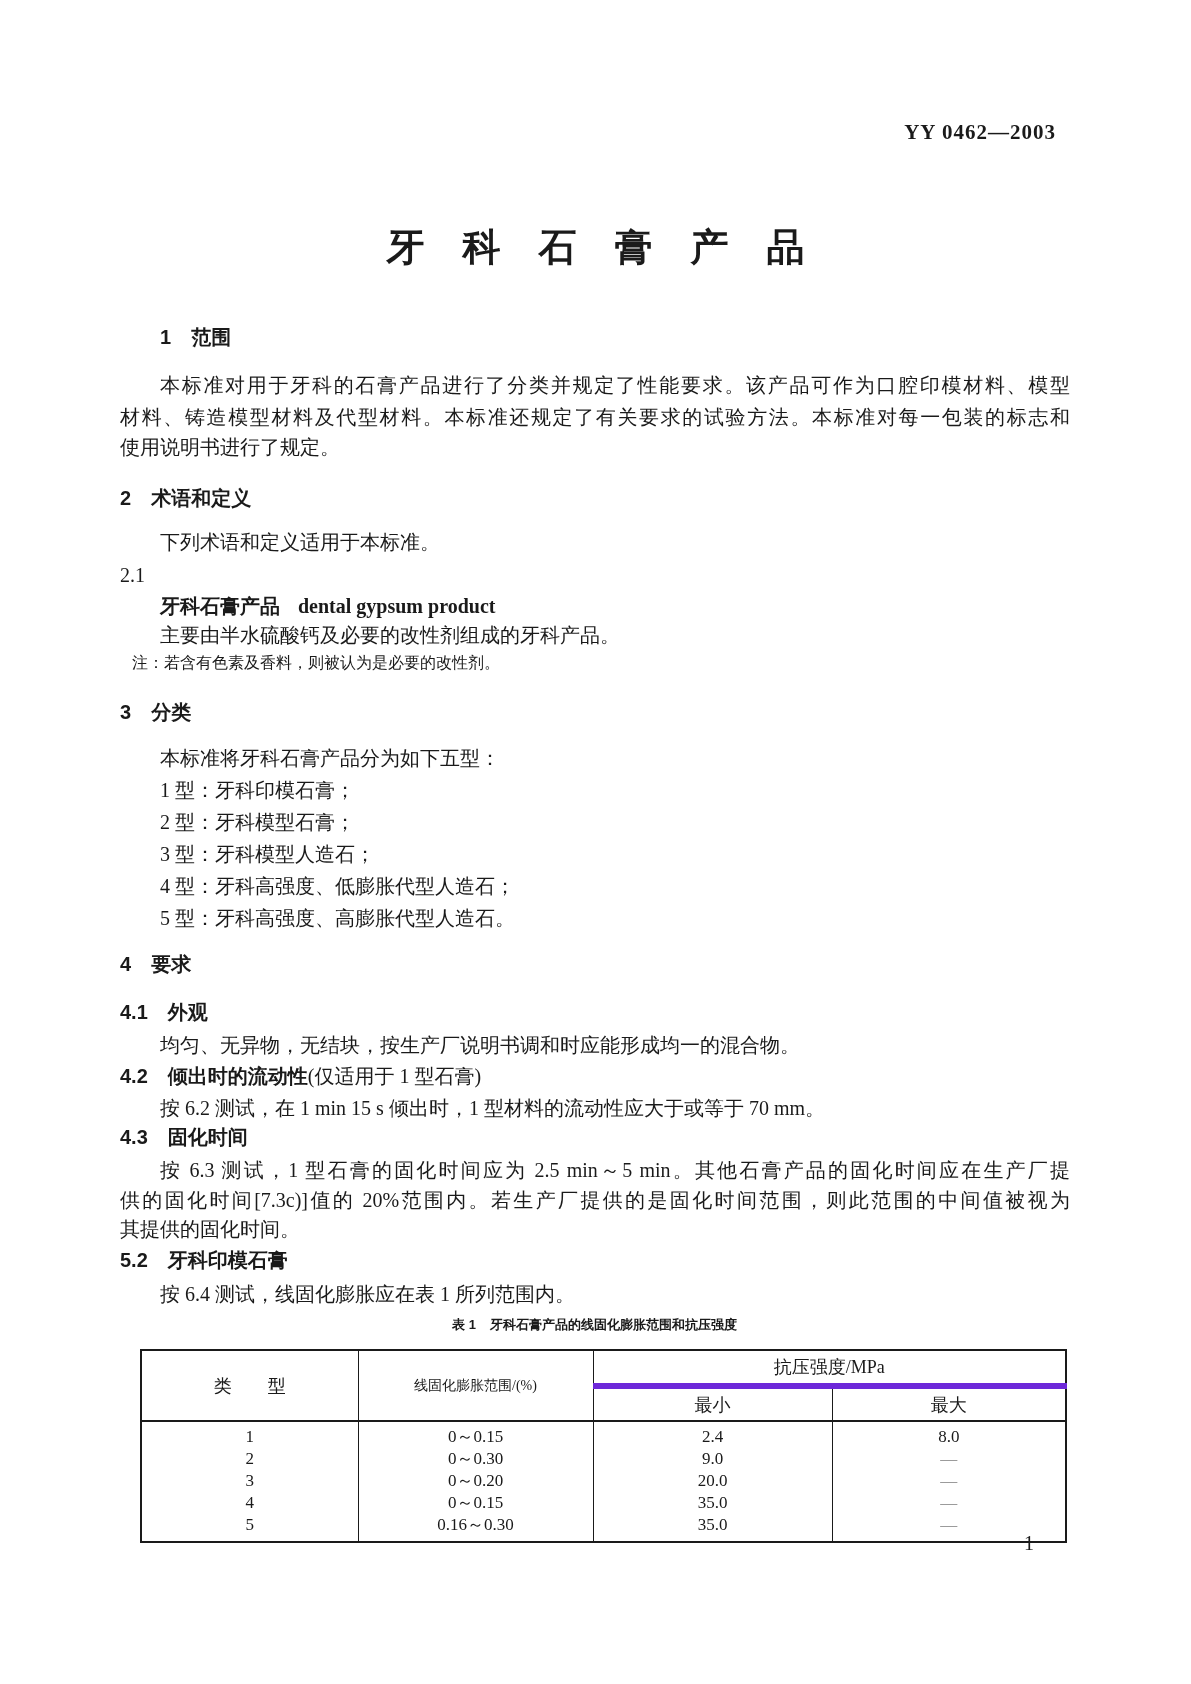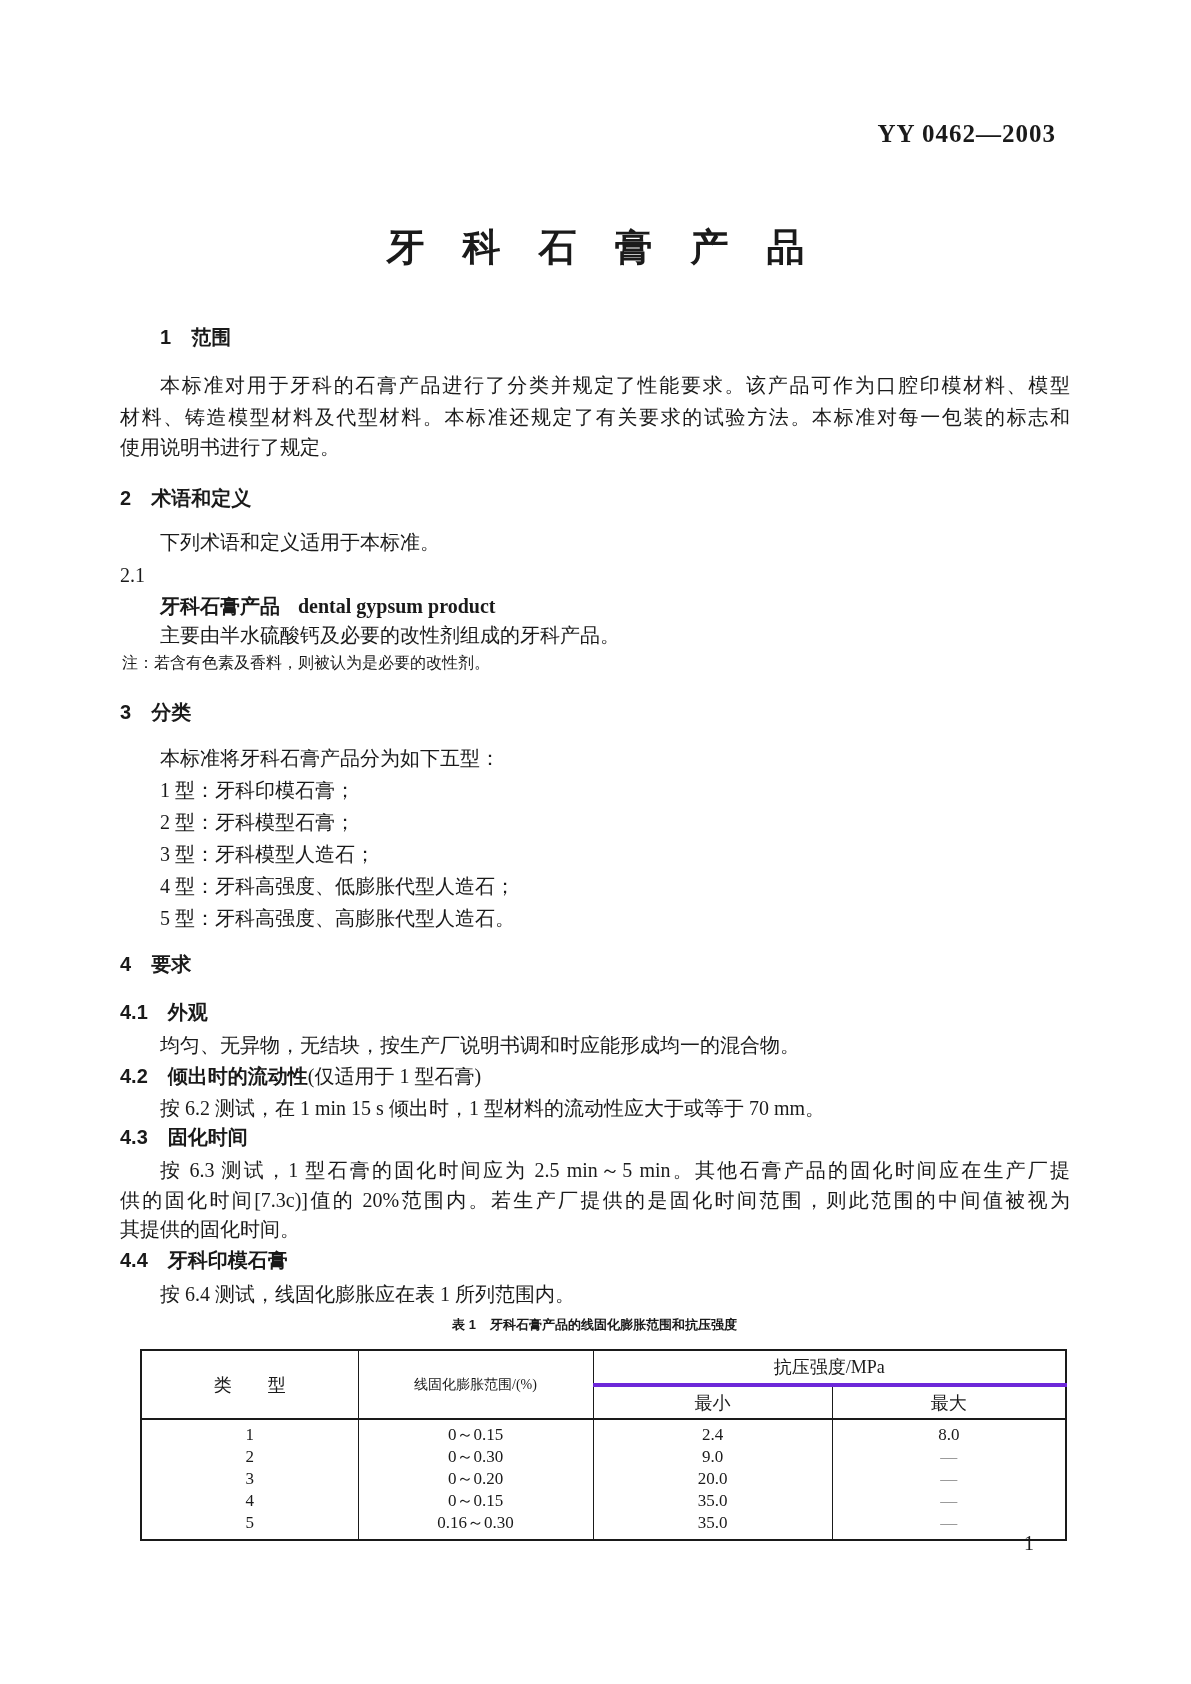--- a/index.html
+++ b/index.html
@@ -11,21 +11,21 @@
     color:#1a1a1a;
     overflow:hidden;
   }
   .abs{position:absolute;}
   
   .doc-number{
     top:120px;left:120px;width:936px;
     text-align:right;
     font-family:"Liberation Serif", serif;
     font-weight:bold;
-    font-size:25px;
+    font-size:21px;
     letter-spacing:1px;
   }
   
   .title-wrap{
     top:222px;left:0;width:1191px;
     display:flex;justify-content:center;
   }
   .title-wrap span{
     font-family:"Liberation Sans", sans-serif;
     font-weight:bold;
@@ -94,21 +94,21 @@
     font-family:"Liberation Serif", serif;
     font-size:17px;
     color:#1a1a1a;
   }
   table.t1{border:2px solid #1a1a1a;}
   .t1 th{font-weight:normal;text-align:center;padding:0;}
   .t1 td{text-align:center;padding:0;height:22px;line-height:22px;}
   .t1 thead{border-bottom:2px solid #1a1a1a;}
   .t1 .th-type{border-right:1px solid #1a1a1a;height:63px;font-size:18px;}
   .t1 .th-exp{border-right:1px solid #1a1a1a;height:63px;font-size:14px;}
-  .t1 .th-strength{height:32px;border-bottom:4px solid #6d28d9;font-size:18px;}
+  .t1 .th-strength{height:32px;border-bottom:6px solid #6d28d9;font-size:18px;}
   .t1 .th-min{height:31px;border-right:1px solid #1a1a1a;font-size:18px;}
   .t1 .th-max{height:31px;font-size:18px;}
   .t1 tbody td.c1,.t1 tbody td.c2,.t1 tbody td.c3{border-right:1px solid #1a1a1a;}
   .t1 tbody tr:first-child td{padding-top:4px;}
   .t1 tbody tr:last-child td{padding-bottom:5px;}
   .t1 .dash{color:#8a8a8a;}
   
   .page-num{
     top:1532px;left:1024px;
     font-size:20px;
@@ -132,21 +132,21 @@
 
 <div class="abs h" style="top:485px;">
   <span class="hnum">2</span><span>术语和定义</span>
 </div>
 <div class="abs bline indent" style="top:528px;">下列术语和定义适用于本标准。</div>
 <div class="abs bline subnum" style="top:561px;">2.1</div>
 <div class="abs bline indent" style="top:592px;">
   <span class="term-cn">牙科石膏产品</span><span class="term-en">dental gypsum product</span>
 </div>
 <div class="abs bline indent" style="top:621px;">主要由半水硫酸钙及必要的改性剂组成的牙科产品。</div>
-<div class="abs note" style="top:653px;position:absolute;">注：若含有色素及香料，则被认为是必要的改性剂。</div>
+<div class="abs note" style="top:653px;position:absolute;margin-left:10px;">注：若含有色素及香料，则被认为是必要的改性剂。</div>
 
 <div class="abs h" style="top:699px;">
   <span class="hnum">3</span><span>分类</span>
 </div>
 <div class="abs bline indent" style="top:744px;">本标准将牙科石膏产品分为如下五型：</div>
 <div class="abs bline indent" style="top:776px;">1 型：牙科印模石膏；</div>
 <div class="abs bline indent" style="top:808px;">2 型：牙科模型石膏；</div>
 <div class="abs bline indent" style="top:840px;">3 型：牙科模型人造石；</div>
 <div class="abs bline indent" style="top:872px;">4 型：牙科高强度、低膨胀代型人造石；</div>
 <div class="abs bline indent" style="top:904px;">5 型：牙科高强度、高膨胀代型人造石。</div>
@@ -166,21 +166,21 @@
 <div class="abs bline indent" style="top:1094px;">按 6.2 测试，在 1 min 15 s 倾出时，1 型材料的流动性应大于或等于 70 mm。</div>
 
 <div class="abs h" style="top:1124px;">
   <span class="hnum">4.3</span><span>固化时间</span>
 </div>
 <div class="abs jline indent" style="top:1156px;">按 6.3 测试，1 型石膏的固化时间应为 2.5 min～5 min。其他石膏产品的固化时间应在生产厂提</div>
 <div class="abs jline" style="top:1186px;">供的固化时间[7.3c)]值的 20%范围内。若生产厂提供的是固化时间范围，则此范围的中间值被视为</div>
 <div class="abs bline" style="top:1215px;">其提供的固化时间。</div>
 
 <div class="abs h" style="top:1247px;">
-  <span class="hnum">4.4</span><span>牙科印模石膏</span>
+  <span class="hnum">5.2</span><span>牙科印模石膏</span>
 </div>
 <div class="abs bline indent" style="top:1280px;">按 6.4 测试，线固化膨胀应在表 1 所列范围内。</div>
 
 <div class="abs tbl-caption">
   <span class="cap-label">表 1</span><span>牙科石膏产品的线固化膨胀范围和抗压强度</span>
 </div>
 
 <table class="t1">
   <colgroup>
     <col style="width:217px">

